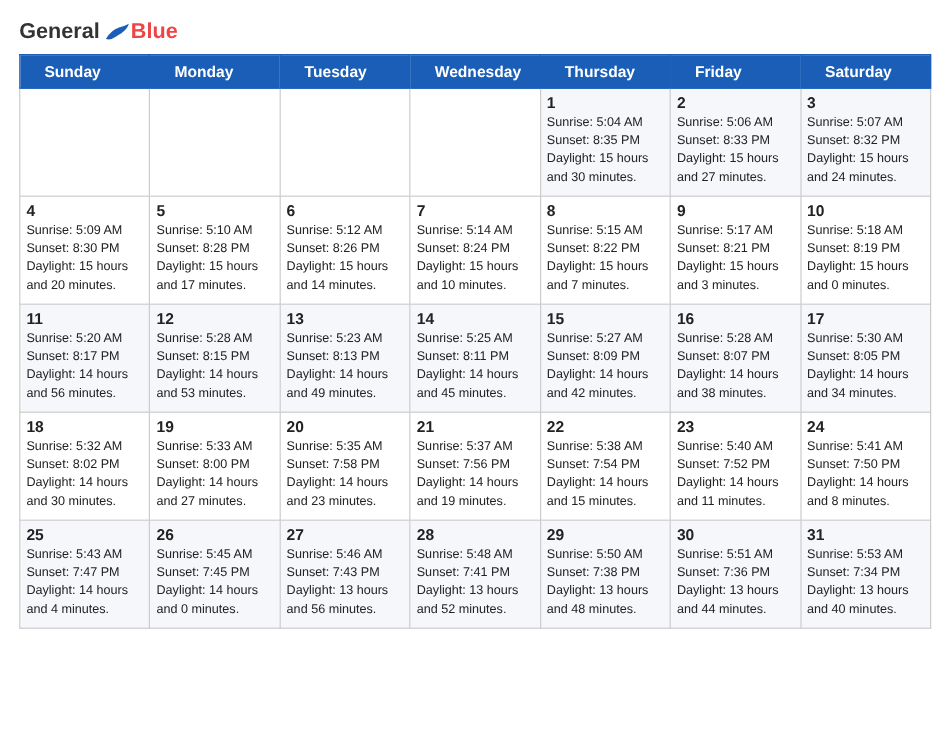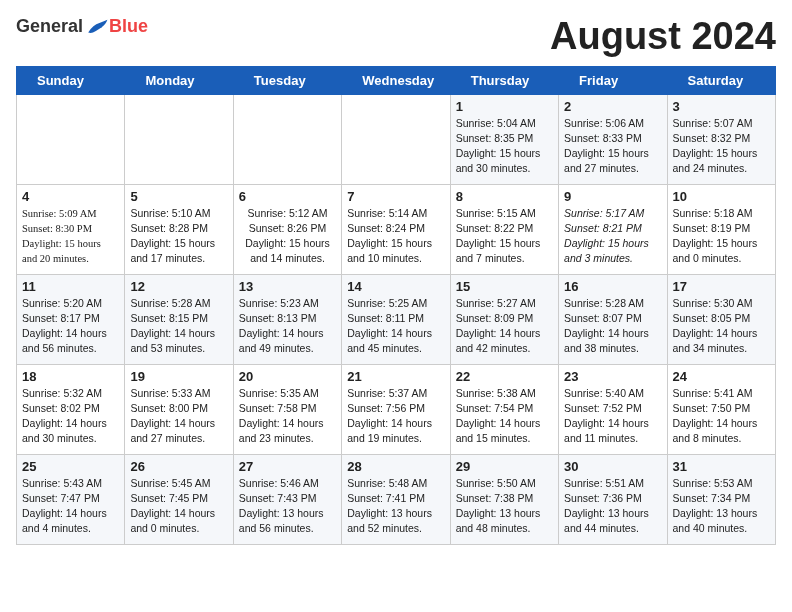--- a/index.html
+++ b/index.html
@@ -103,21 +103,20 @@
     <div class="logo-text">
       <span class="logo-general">General</span>
       <svg class="logo-bird" viewBox="0 0 30 22">
         <path d="M4 18 Q10 8 18 6 Q24 4 28 2 Q26 8 20 12 Q14 16 10 18 Q7 19 4 18Z" fill="#1a5eb8"></path>
         <path d="M18 6 Q22 10 20 12" fill="none" stroke="#1a5eb8" stroke-width="1"></path>
       </svg>
       <span class="logo-blue">Blue</span>
     </div>
   </div>
   <div class="title-block">
-    <div class="month-year">August 2024</div>
   </div>
 </div>
 
 <table>
   <thead>
     <tr>
     <th>Sunday</th>
         <th>Monday</th>
         <th>Tuesday</th>
         <th>Wednesday</th>
@@ -150,56 +149,56 @@
           <span class="day-number">3</span>
           <div class="day-info" style="white-space: pre-line;">Sunrise: 5:07 AM
 Sunset: 8:32 PM
 Daylight: 15 hours
 and 24 minutes.</div>
         </td>
       </tr>
       <tr>
         <td>
           <span class="day-number">4</span>
-          <div class="day-info" style="white-space: pre-line; font-family: Liberation Serif, serif;">Sunrise: 5:09 AM
+          <div class="day-info" style="white-space: pre-line;">Sunrise: 5:09 AM
 Sunset: 8:30 PM
 Daylight: 15 hours
 and 20 minutes.</div>
         </td>
         <td>
           <span class="day-number">5</span>
           <div class="day-info" style="white-space: pre-line;">Sunrise: 5:10 AM
 Sunset: 8:28 PM
 Daylight: 15 hours
 and 17 minutes.</div>
         </td>
         <td>
           <span class="day-number">6</span>
-          <div class="day-info" style="white-space: pre-line; text-align: center;">Sunrise: 5:12 AM
+          <div class="day-info" style="white-space: pre-line;">Sunrise: 5:12 AM
 Sunset: 8:26 PM
 Daylight: 15 hours
 and 14 minutes.</div>
         </td>
         <td>
           <span class="day-number">7</span>
           <div class="day-info" style="white-space: pre-line;">Sunrise: 5:14 AM
 Sunset: 8:24 PM
 Daylight: 15 hours
 and 10 minutes.</div>
         </td>
         <td>
           <span class="day-number">8</span>
           <div class="day-info" style="white-space: pre-line;">Sunrise: 5:15 AM
 Sunset: 8:22 PM
 Daylight: 15 hours
 and 7 minutes.</div>
         </td>
         <td>
           <span class="day-number">9</span>
-          <div class="day-info" style="white-space: pre-line; font-style: italic;">Sunrise: 5:17 AM
+          <div class="day-info" style="white-space: pre-line;">Sunrise: 5:17 AM
 Sunset: 8:21 PM
 Daylight: 15 hours
 and 3 minutes.</div>
         </td>
         <td>
           <span class="day-number">10</span>
           <div class="day-info" style="white-space: pre-line;">Sunrise: 5:18 AM
 Sunset: 8:19 PM
 Daylight: 15 hours
 and 0 minutes.</div>

